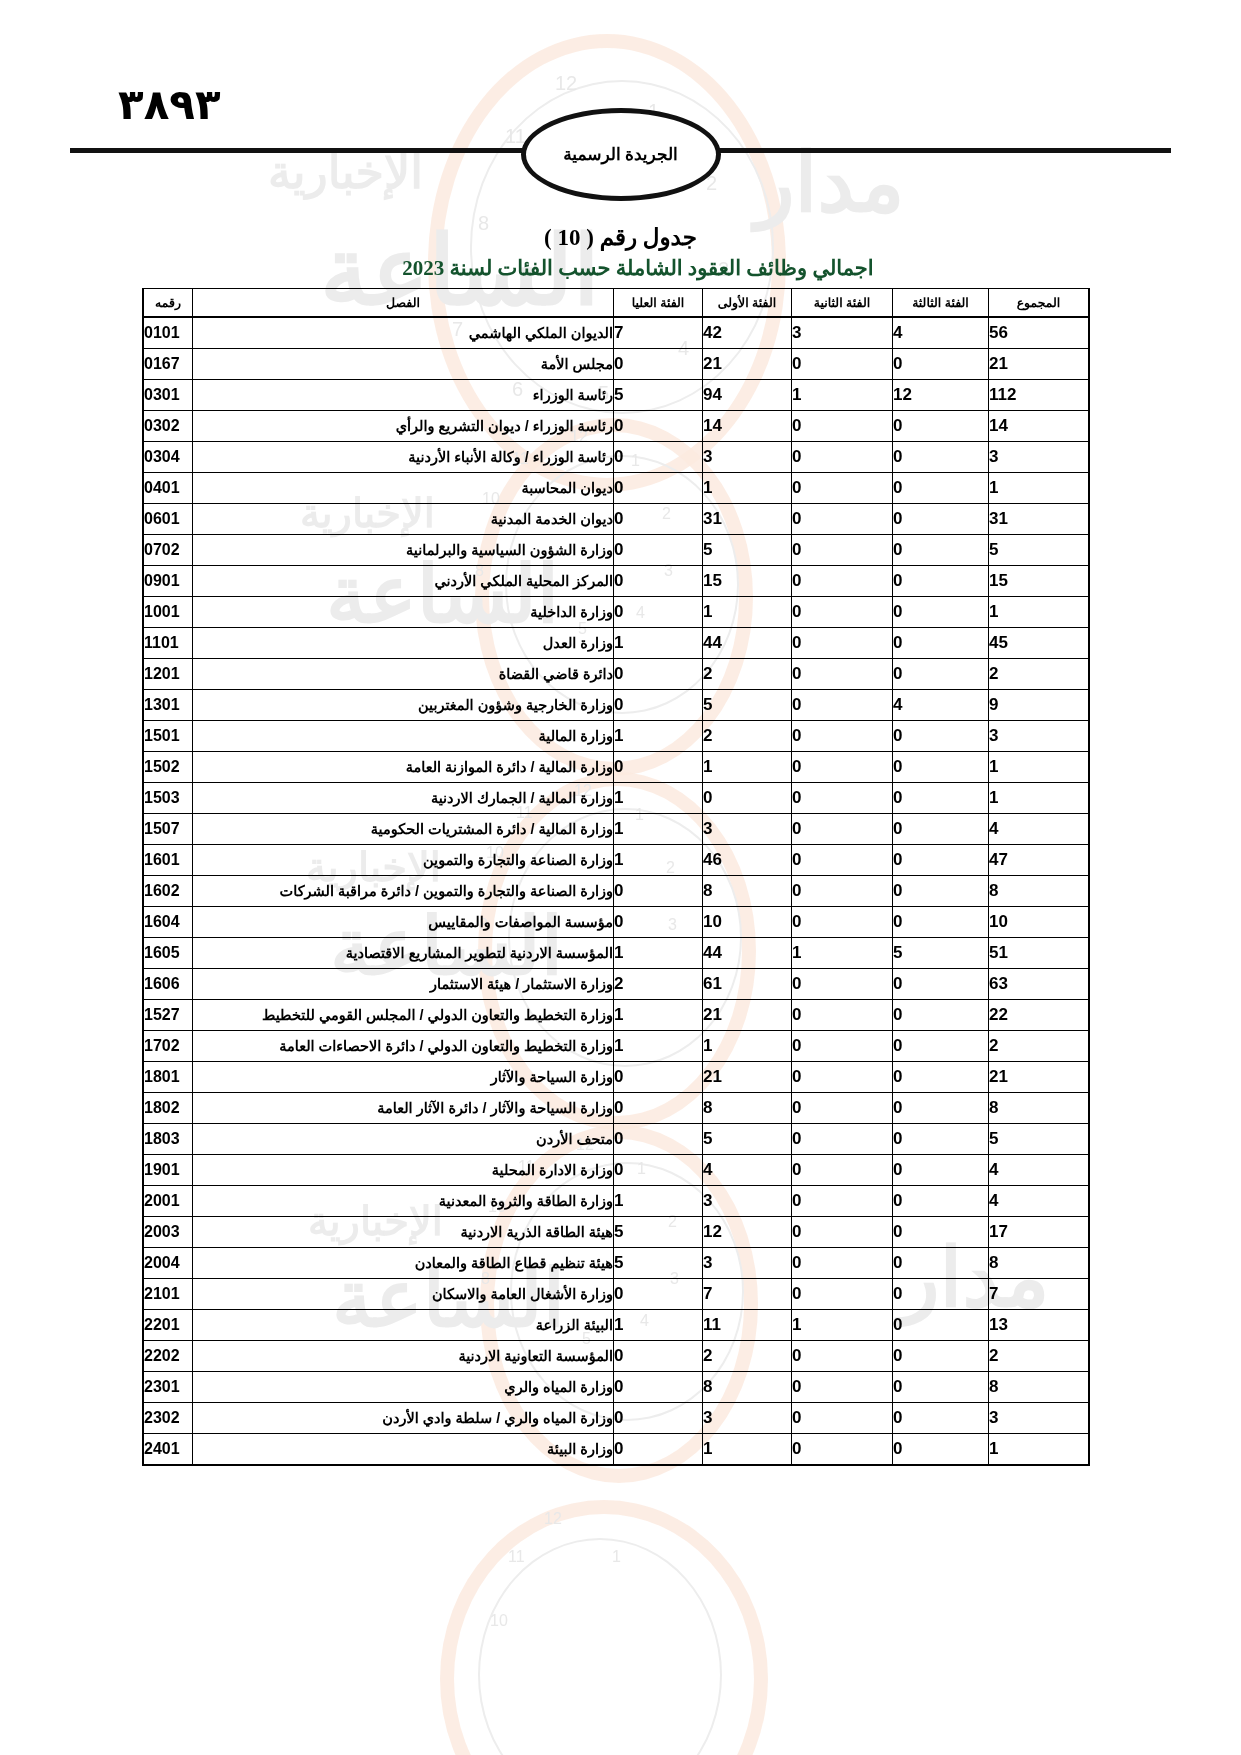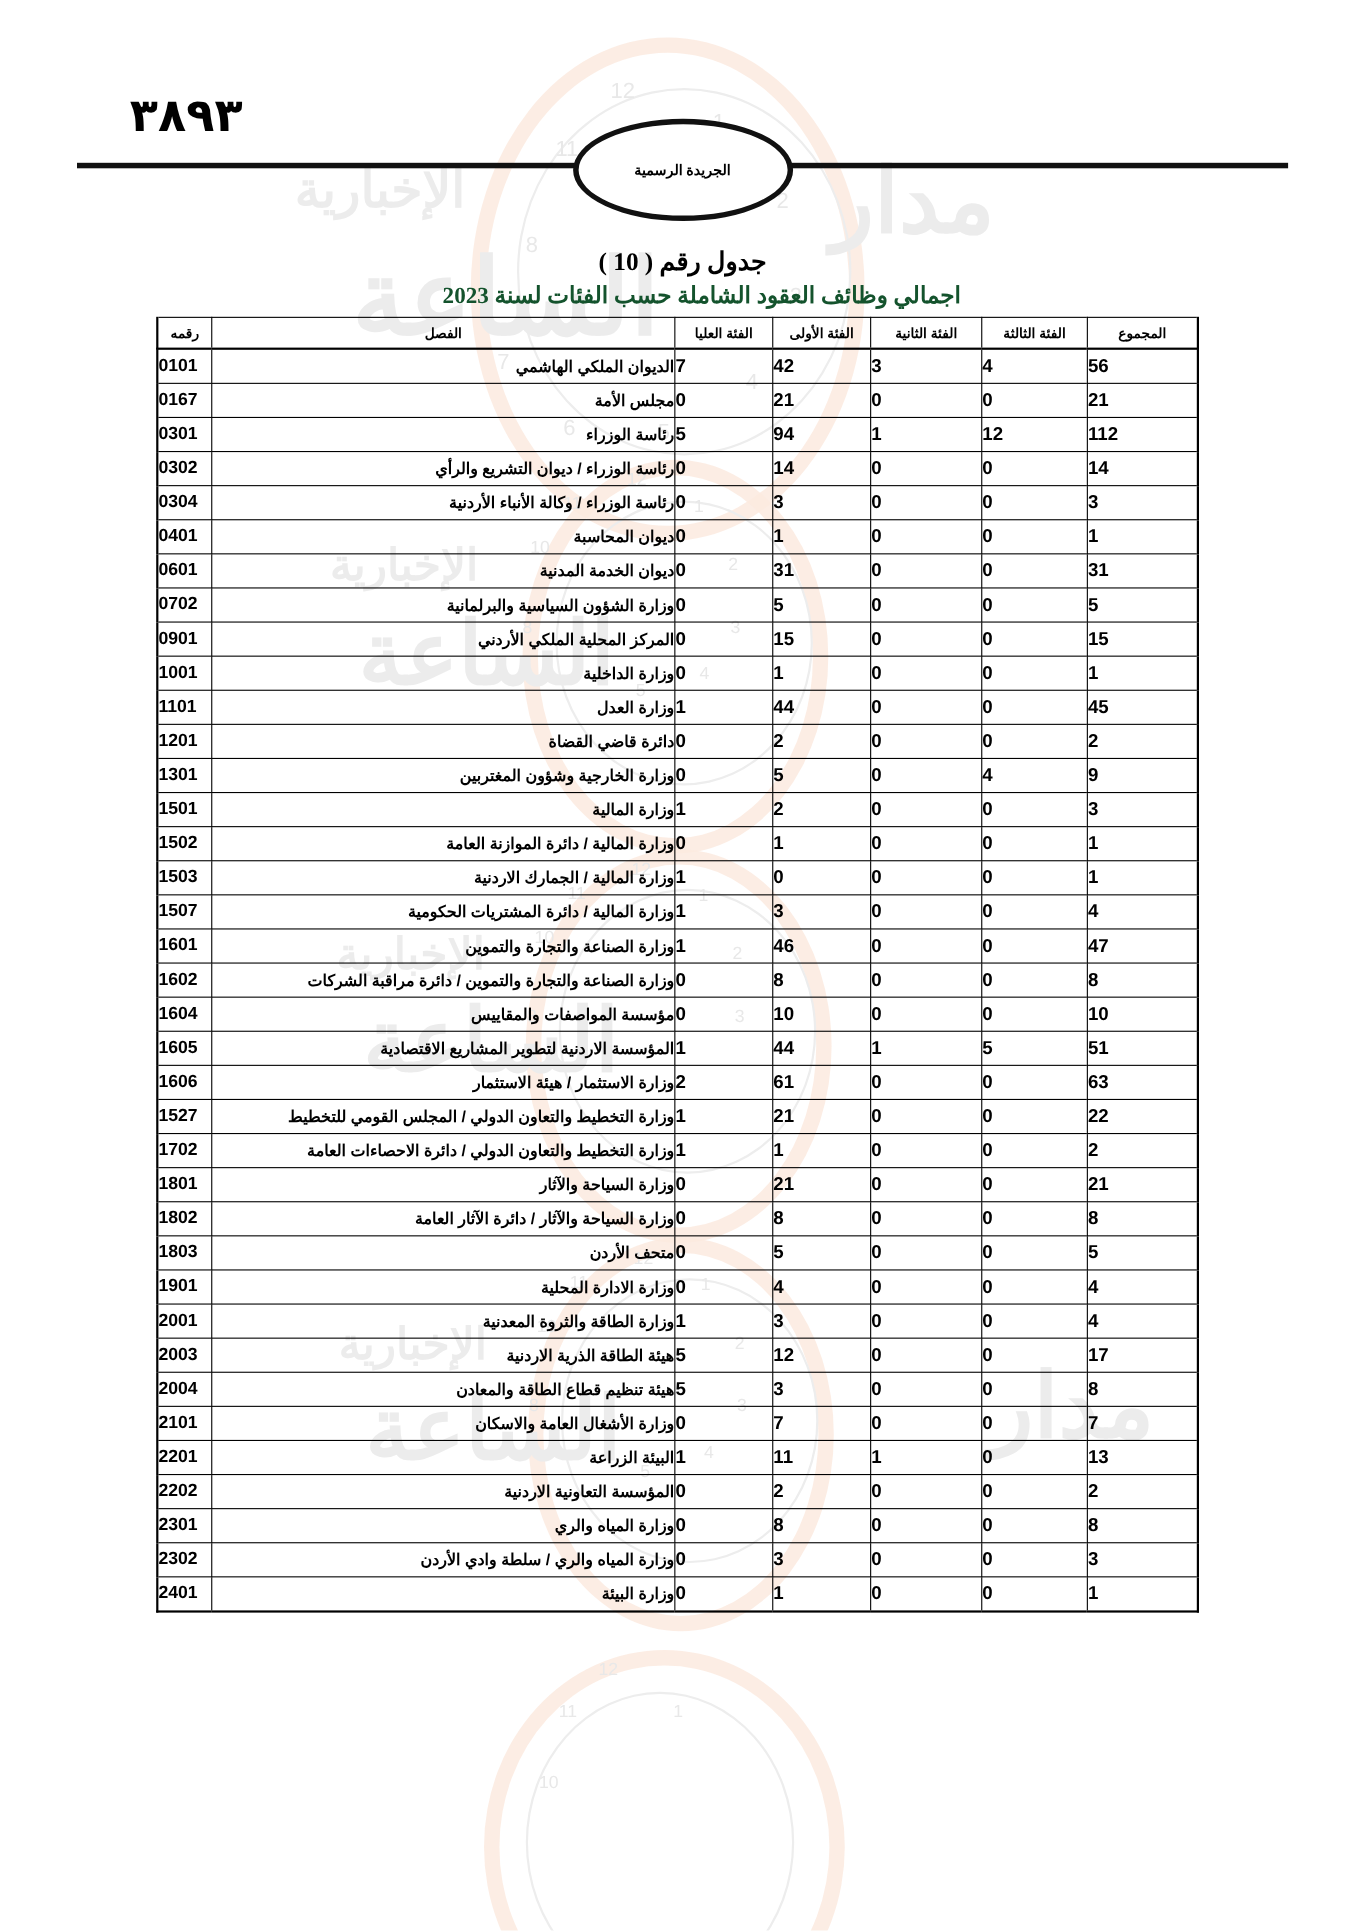--- a/index.html
+++ b/index.html
@@ -80,21 +80,21 @@
     width: 190px;
     height: 83px;
     border: 5px solid #111;
     border-radius: 50%;
     background: #ffffff;
     display: flex;
     align-items: center;
     justify-content: center;
   }
   #header-oval .oval-label {
-    font-size: 13px;
+    font-size: 17px;
     font-weight: bold;
     color: #000;
   }
 
   
   #titles {
     position: absolute;
     top: 224px;
     left: 0; right: 0;
     text-align: center;

